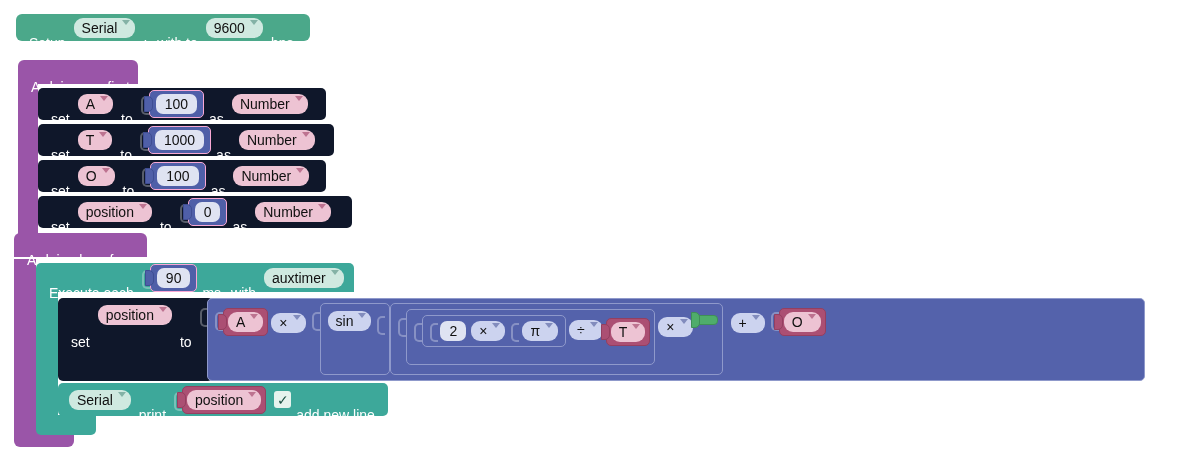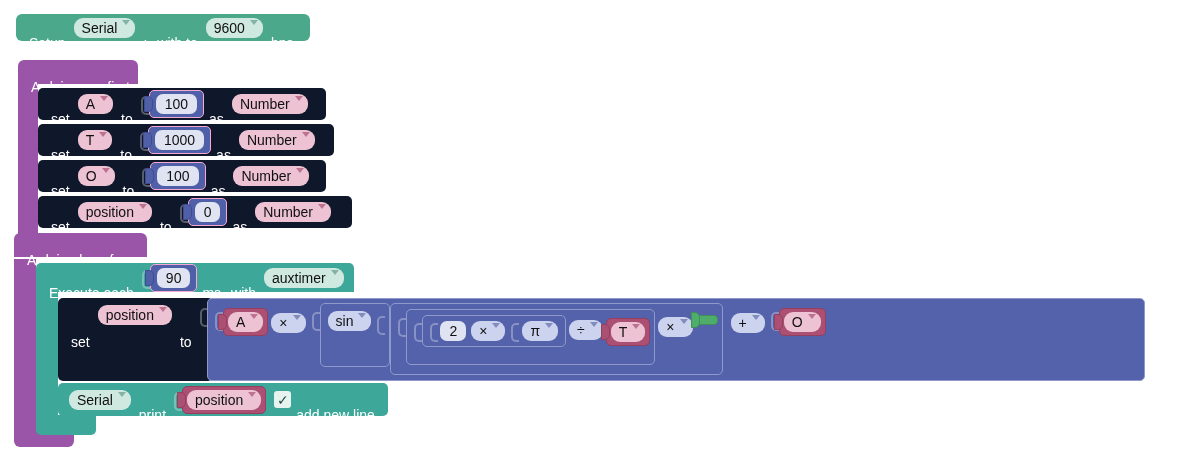--- a/index.html
+++ b/index.html
@@ -373,21 +373,21 @@
         <span class="caret"></span>
       </span>
     </span>
 
     <span class="dd blue" style="margin-top:10px;">
       <span>×</span>
       <span class="caret"></span>
     </span>
 
     <span class="socket" style="margin-top:6px;"></span>
-    <span class="grp" style="align-items:flex-start; padding:5px 4px; height:64px;">
+    <span class="grp" style="align-items:flex-start; padding:5px 4px; height:72px;">
       <span class="dd blue" style="margin-top:2px;">
         <span>sin</span>
         <span class="caret"></span>
       </span>
       <span class="socket" style="margin-top:4px;"></span>
     </span>
 
     <span class="grp" style="align-items:flex-start; padding:5px 4px; height:72px;">
       <span class="socket" style="margin-top:6px;"></span>
 

